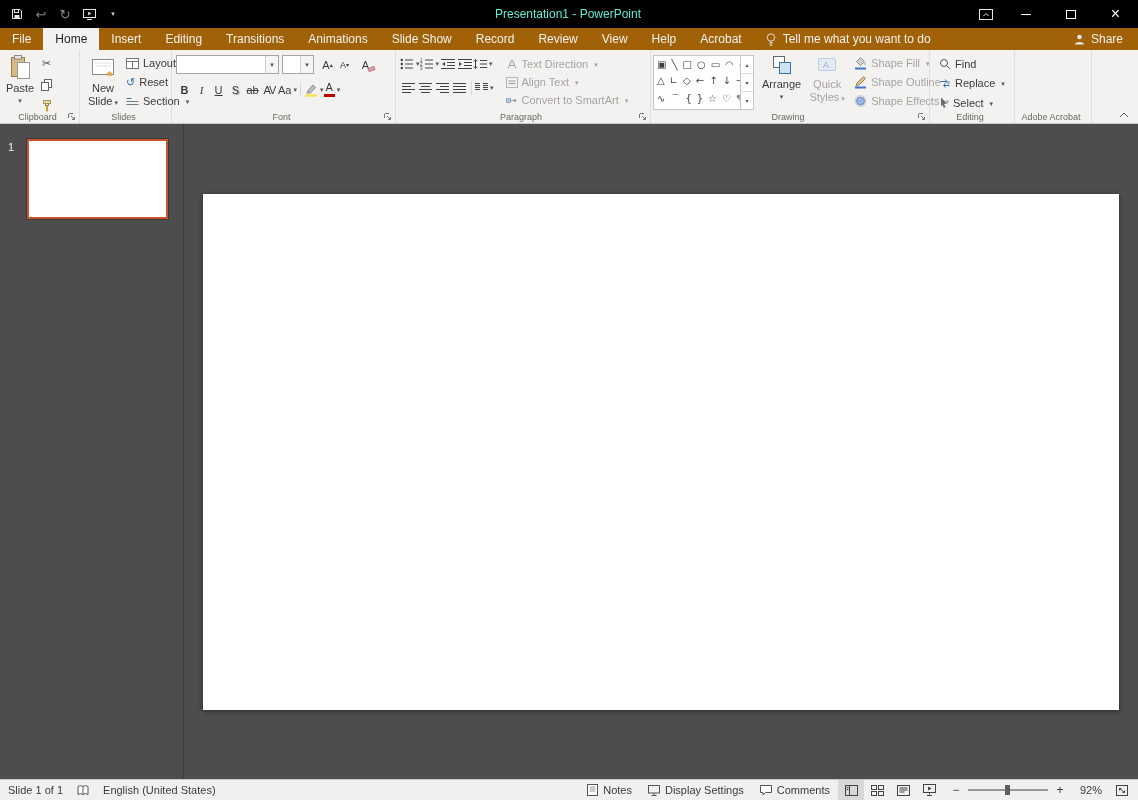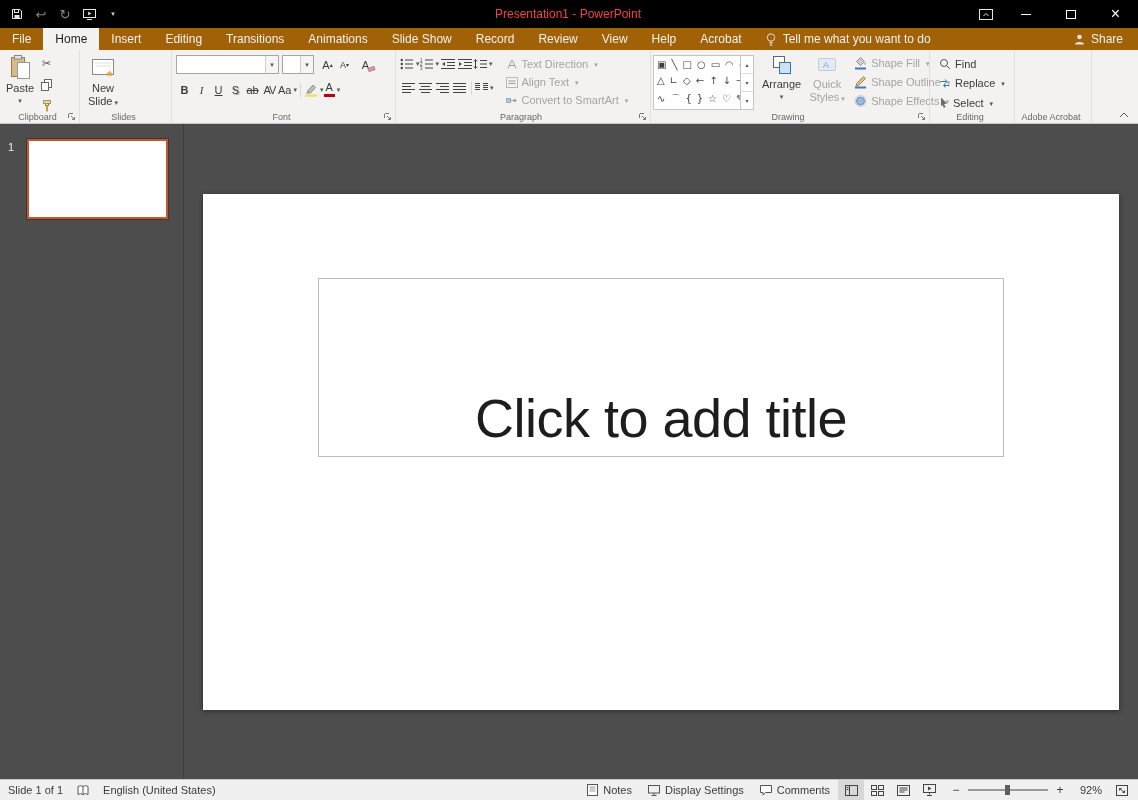--- a/index.html
+++ b/index.html
@@ -6,21 +6,21 @@
 html,body{width:1138px;height:800px;overflow:hidden}
 body{font-family:"Liberation Sans","DejaVu Sans",sans-serif;font-size:12px;background:#4d4d4d;user-select:none}
 svg{display:block}
 
 
 .titlebar{height:28px;background:#000;color:#e6e6e6;display:flex;align-items:center;position:relative}
 .qat{display:flex;align-items:center;gap:2px;padding-left:6px;z-index:2}
 .qbtn{min-width:22px;height:24px;display:flex;align-items:center;justify-content:center;font-size:13px;color:#e6e6e6}
 .qbtn.gray{color:#858585}
 .qcaret{font-size:7px;color:#cfcfcf}
-.title-text{position:absolute;left:0;right:2px;top:0;height:28px;display:flex;align-items:center;justify-content:center;font-size:12px;color:#ef4444;pointer-events:none}
+.title-text{position:absolute;left:0;right:2px;top:0;height:28px;display:flex;align-items:center;justify-content:center;font-size:12px;color:#5eead4;pointer-events:none}
 .tb-right{margin-left:auto;display:flex;align-items:center;height:28px;z-index:2}
 .tb-icon{width:34px;height:28px;display:flex;align-items:center;justify-content:center}
 .win-btn{width:45px;height:28px;display:flex;align-items:center;justify-content:center;color:#fff}
 .min-bar{width:10px;height:1px;background:#fff}
 .max-box{width:10px;height:9px;border:1px solid #fff}
 .close-x{font-size:16px;line-height:1}
 
 
 .tabrow{height:22px;background:#a16207;display:flex;align-items:stretch;color:#f0f0f0;font-size:12px}
 .tab{display:flex;align-items:center;padding:0 12px;white-space:nowrap}
@@ -204,20 +204,42 @@
   <div class="rgroup" style="width:92px">
     <div style="display:flex">
       <div class="bigbtn">
         <svg width="24" height="24">
             <rect x="1.5" y="4.5" width="21" height="15" fill="#fff" stroke="#8a8a8a"></rect>
             <path d="M4 8h16M4 11h16" stroke="#e0e0e0"></path>
             <path d="M18.5 15.5l1 2 2.2.3-1.6 1.5.4 2.2-2-1-2 1 .4-2.2-1.6-1.5 2.2-.3z" fill="#f2a33c"></path>
           </svg>
         <span class="blabel" style="width:34px"><span>New Slide</span><span class="carin">▾</span></span>
       </div>
+      <div class="minicol" style="padding-top:5px;gap:6px">
+        <span class="sbtn">
+          <svg width="13" height="11">
+              <rect x=".5" y=".5" width="12" height="10" fill="#fff" stroke="#777"></rect>
+              <path d="M.5 3.5h12M6.5 3.5v7" stroke="#777"></path>
+            </svg>
+          <span>Layout</span>
+            <span class="carin">▾</span>
+        </span>
+        <span class="sbtn">
+          <span style="color:#2e75b6;font-size:11px">↺</span>
+          <span>Reset</span>
+        </span>
+        <span class="sbtn">
+          <svg width="13" height="9">
+              <path d="M.5 1.5h5" stroke="#2e75b6"></path>
+              <path d="M.5 4.5h12M.5 7.5h12" stroke="#777"></path>
+            </svg>
+          <span>Section</span>
+            <span class="carin">▾</span>
+        </span>
+      </div>
     </div>
     <span class="glabel">Slides</span>
   </div>
 
   <div class="rgroup" style="width:224px">
     <div class="fontgrid" style="width:100%">
       <div class="row">
         <div class="combo" style="width:103px">
           <span class="cval"></span>
           <span class="cdrop">▾</span>
@@ -493,23 +515,20 @@
   </span>
 </div>
 
 <div class="main">
   <div class="thumbs">
     <span class="thumb-num">1</span>
     <div class="thumb"></div>
   </div>
   <div class="canvas">
     <div class="slide">
-      <div class="ph ph-title">
-        <span class="ph-text">Click to add title</span>
-      </div>
     </div>
   </div>
 </div>
 
 <div class="statusbar">
   <span class="sb-item">Slide 1 of 1</span>
   <span class="sb-item">
     <svg width="12" height="11">
         <path d="M6 1.5C4.5.5 2.5.5 1 1.5v8c1.5-1 3.5-1 5 0 1.5-1 3.5-1 5 0v-8C9.5.5 7.5.5 6 1.5z" fill="#fff" stroke="#555"></path>
         <path d="M6 1.5v8" stroke="#555"></path>

